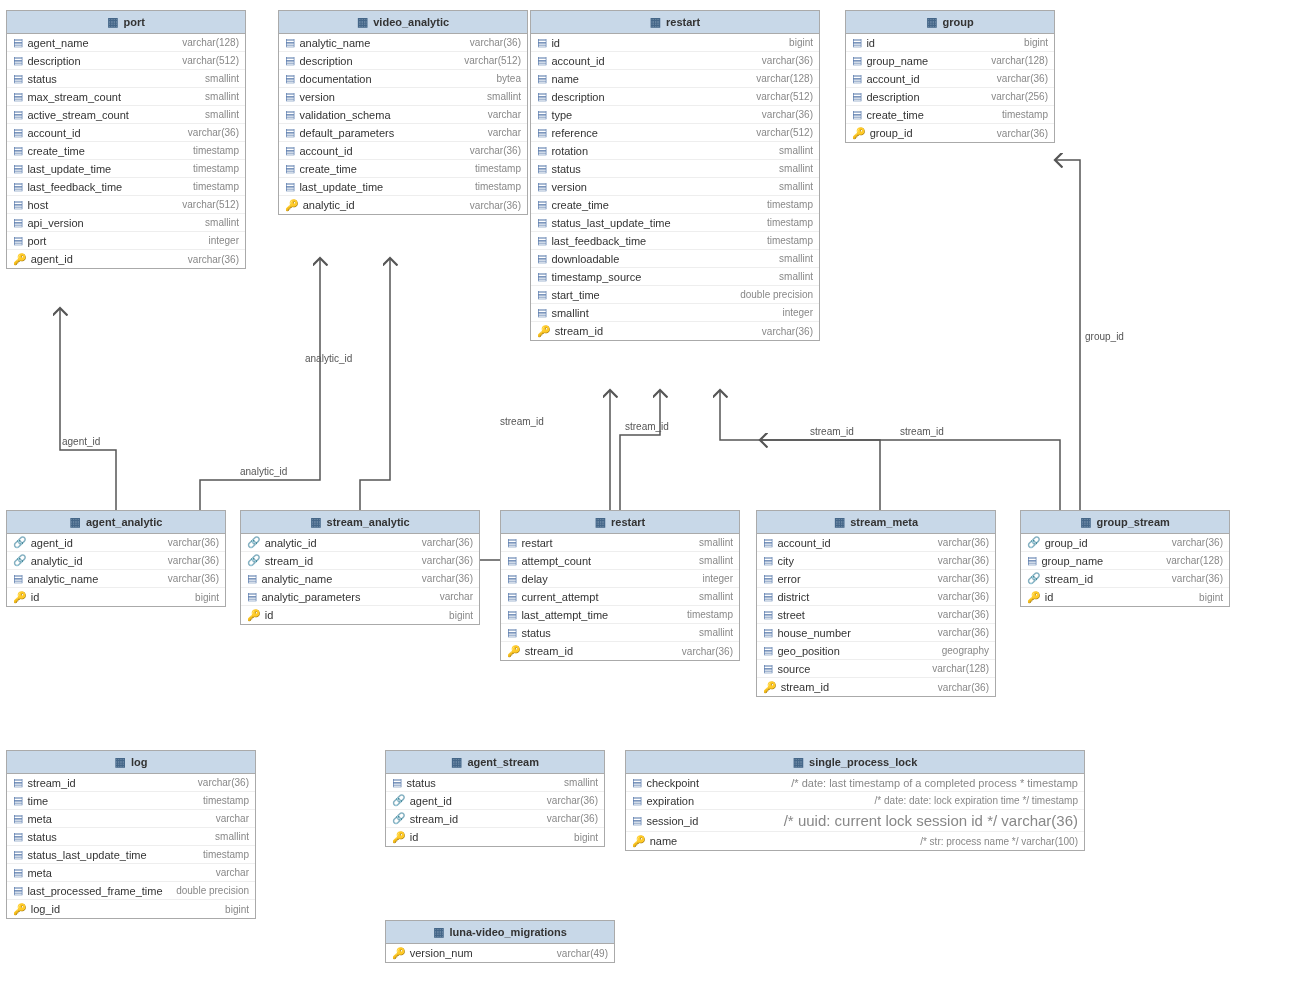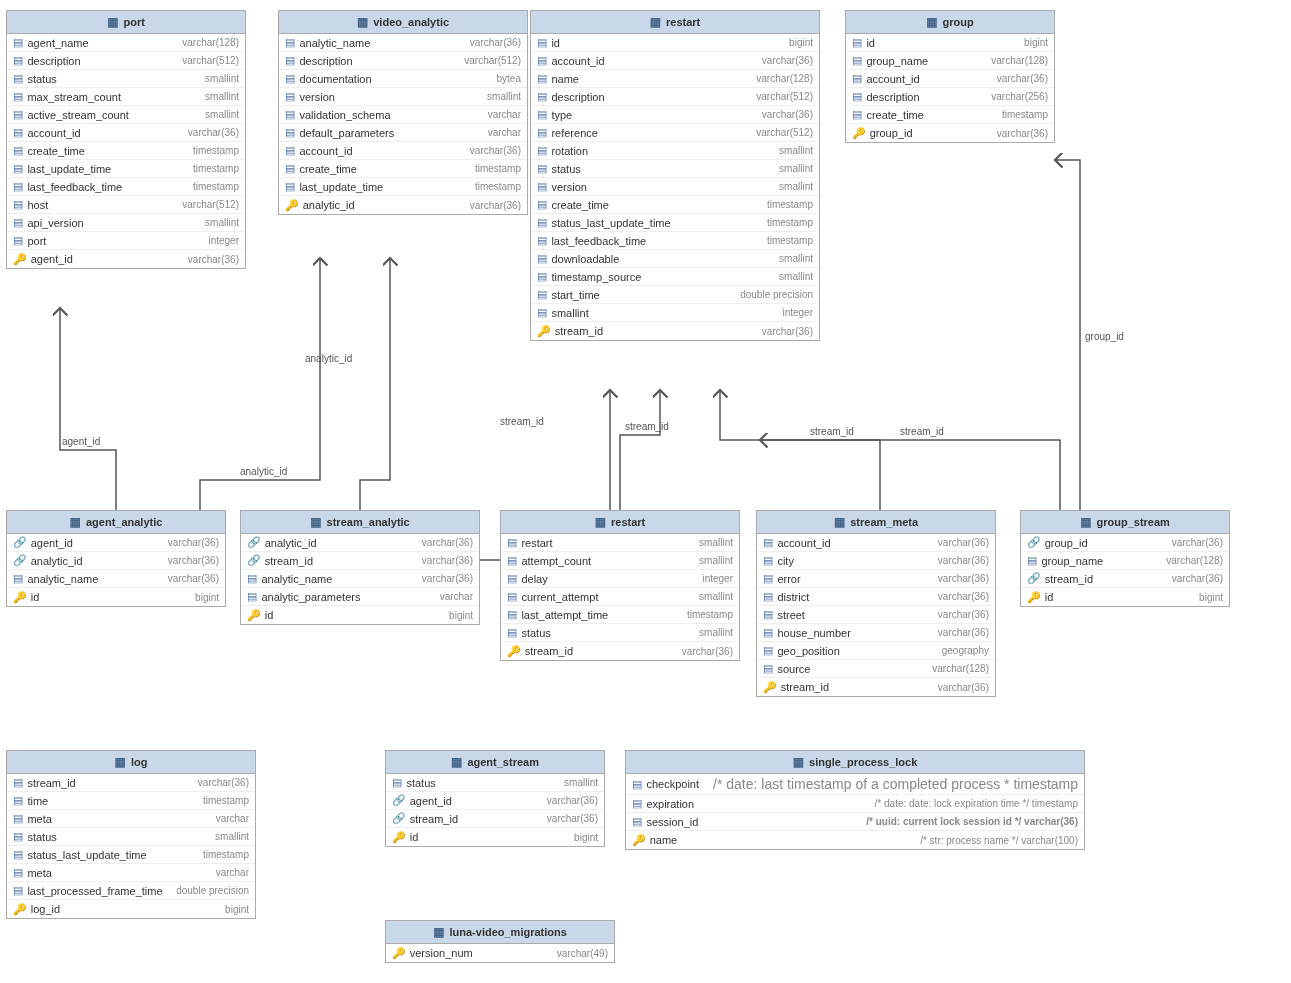--- a/index.html
+++ b/index.html
@@ -791,35 +791,35 @@
     <div class="table-box" style="left: 625px; top: 750px; width: 460px;">
       <div class="table-header">
         <span style="font-size:12px;color:#446688;">▦</span> 
         <span>single_process_lock</span>
       </div>
       <div class="table-row">
         <span class="field-name">
           <span style="color: rgb(85, 119, 170); font-size: 11px;">▤</span>
           <span>checkpoint</span>
         </span>
-        <span class="field-type" style="color: rgb(136, 136, 136); font-size: 14px;">/* date: last timestamp of a completed process *   timestamp</span>
+        <span class="field-type" style="color: rgb(136, 136, 136); font-size: 11px;">/* date: last timestamp of a completed process *   timestamp</span>
       </div>
       <div class="table-row">
         <span class="field-name">
           <span style="color: rgb(85, 119, 170); font-size: 11px;">▤</span>
           <span>expiration</span>
         </span>
         <span class="field-type" style="color: rgb(136, 136, 136); font-size: 10px;">/* date: date: lock expiration time */   timestamp</span>
       </div>
       <div class="table-row">
         <span class="field-name">
           <span style="color: rgb(85, 119, 170); font-size: 11px;">▤</span>
           <span>session_id</span>
         </span>
-        <span class="field-type" style="color: rgb(136, 136, 136); font-size: 10px; font-weight: bold;">/* uuid: current lock session id */   varchar(36)</span>
+        <span class="field-type" style="color: rgb(136, 136, 136); font-size: 15px;">/* uuid: current lock session id */   varchar(36)</span>
       </div>
       <div class="table-row">
         <span class="field-name">
           <span style="color: rgb(212, 160, 0); font-size: 11px;">🔑</span>
           <span>name</span>
         </span>
         <span class="field-type" style="color: rgb(136, 136, 136); font-size: 10px;">/* str: process name */   varchar(100)</span>
       </div>
     </div>
     <div class="table-box" style="left: 385px; top: 920px; width: 230px;">

